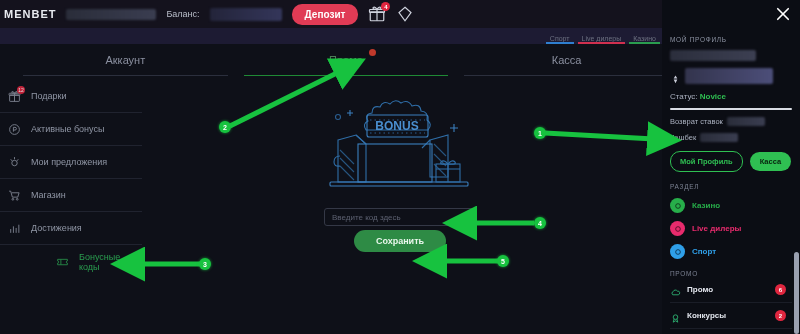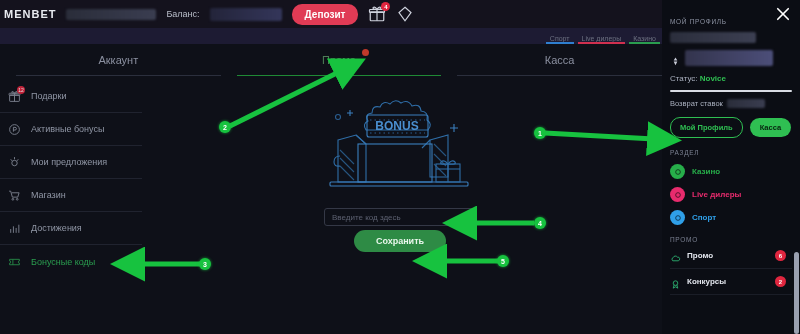--- a/index.html
+++ b/index.html
@@ -40,38 +40,38 @@
     background:#1d1b33; display:flex; align-items:flex-end; justify-content:flex-end; gap:0;
   }
   .subnav-item { font-size:7px; padding:0 6px 2px; position:relative; cursor:pointer; color:#6c7080; }
   .subnav-item::after { content:""; position:absolute; left:2px; right:2px; bottom:0; height:2px; }
   .sn-sport::after { background:#2f7fd0; }
   .sn-live::after  { background:#d0304f; }
   .sn-casino::after{ background:#2a9d4f; }
 
   
   .tabs {
-    position:absolute; left:8px; top:44px; width:662px; height:32px;
+    position:absolute; left:15px; top:44px; width:662px; height:32px;
     display:flex; align-items:center;
   }
   .tab { flex:1; text-align:center; font-size:11px; color:#8b90a0; position:relative; height:100%; display:flex; align-items:center; justify-content:center; cursor:pointer;}
   .tab::after { content:""; position:absolute; left:8px; right:8px; bottom:0; height:1px; background:#2b2f3d; }
   .tab.active { color:#4d7e57; }
   .tab.active::after { background:#1f8a35; height:1px; }
   .tab-dot { position:absolute; top:5px; margin-left:52px; width:7px; height:7px; border-radius:50%; background:#c0392b; }
 
   
   .sidebar { position:absolute; left:0; top:80px; width:142px; }
   .side-item {
     height:33px; display:flex; align-items:center; gap:10px;
     padding-left:8px; font-size:9px; color:#9096a5; cursor:pointer;
     border-bottom:1px solid #20232f; position:relative;
   }
   .side-item:last-child { border-bottom:none; }
-  .side-item.active { color:#2a9d4f; }
+  .side-item.active { color:#2a9d4f;margin-left:48px; }
   .side-ico { width:13px; height:13px; opacity:.85; position:relative; flex:none;}
   .side-ico svg { width:100%; height:100%; }
   .side-badge {
     position:absolute; top:-4px; right:-4px; background:#e0263f; color:#fff;
     font-size:5px; width:8px; height:8px; border-radius:50%;
     display:flex; align-items:center; justify-content:center;
   }
 
   
   .content { position:absolute; left:150px; top:80px; width:500px; display:flex; flex-direction:column; align-items:center; }
@@ -85,21 +85,21 @@
   .code-input::placeholder { color:#5c6070; }
   .save-btn {
     margin-top:4px; background:#2e8b45; color:#e9f7ec; border:none;
     border-radius:11px; font-size:9px; font-weight:bold; padding:6px 22px; cursor:pointer;
     font-family:"Liberation Sans", sans-serif;
   }
 
   
   .rpanel {
     position:absolute; right:0; top:0; width:138px; height:334px;
-    background:#0b0d14; padding:0 8px 0 8px; overflow:hidden;
+    background:#0b0d14; padding:18px 8px 0 8px; overflow:hidden;
   }
   .close-x {
     position:absolute; right:8px; top:5px; width:18px; height:18px; cursor:pointer;
   }
   .close-x svg { width:100%; height:100%; }
   .rp-title { font-size:6.5px; letter-spacing:.7px; color:#8d93a3; margin-top:18px; }
   .name-blur { width:86px; height:11px; margin-top:5px; background:linear-gradient(90deg,#2b2e3c,#3c3f52); }
   .lvlbar { margin-top:7px; display:flex; align-items:center; gap:4px; }
   .lvl-ico { width:11px; height:11px; }
   .lvl-blur { width:88px; height:16px; background:linear-gradient(90deg,#33344d,#4c4e79); border-radius:2px;}
@@ -299,20 +299,24 @@
   </div>
   <div class="status-row">
     <span>Статус:</span>
     <span class="status-val">Novice</span>
   </div>
   <div class="divider"></div>
   <div class="stat-row">
     <span>Возврат ставок</span>
     <span class="blur stat-blur"></span>
   </div>
+  <div class="stat-row">
+    <span>Кешбек</span>
+    <span class="blur stat-blur"></span>
+  </div>
   <div class="rp-btns">
     <button class="btn-outline">Мой Профиль</button>
     <button class="btn-fill">Касса</button>
   </div>
 
   <div class="sec-label">РАЗДЕЛ</div>
   <div class="cat-row">
     <span class="cat-circle" style="background:#27ae4a">
       <svg viewBox="0 0 24 24" fill="none" stroke="#0b2a14" stroke-width="2.4">
           <circle cx="12" cy="12" r="7"></circle>

